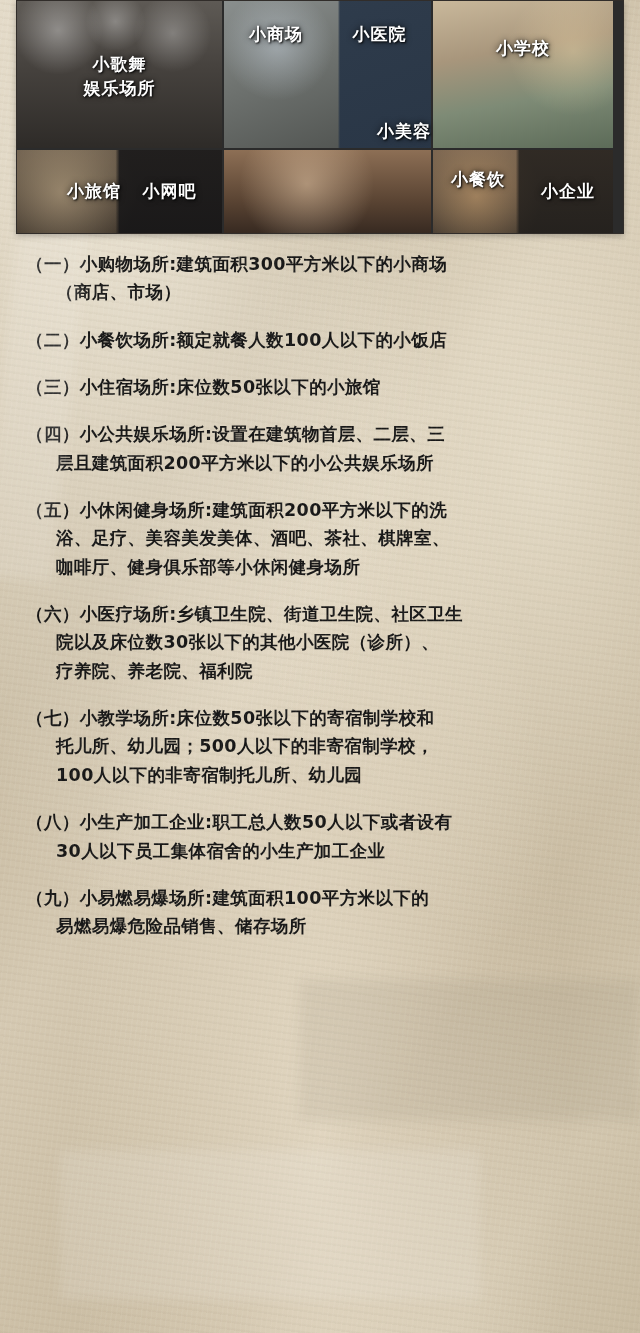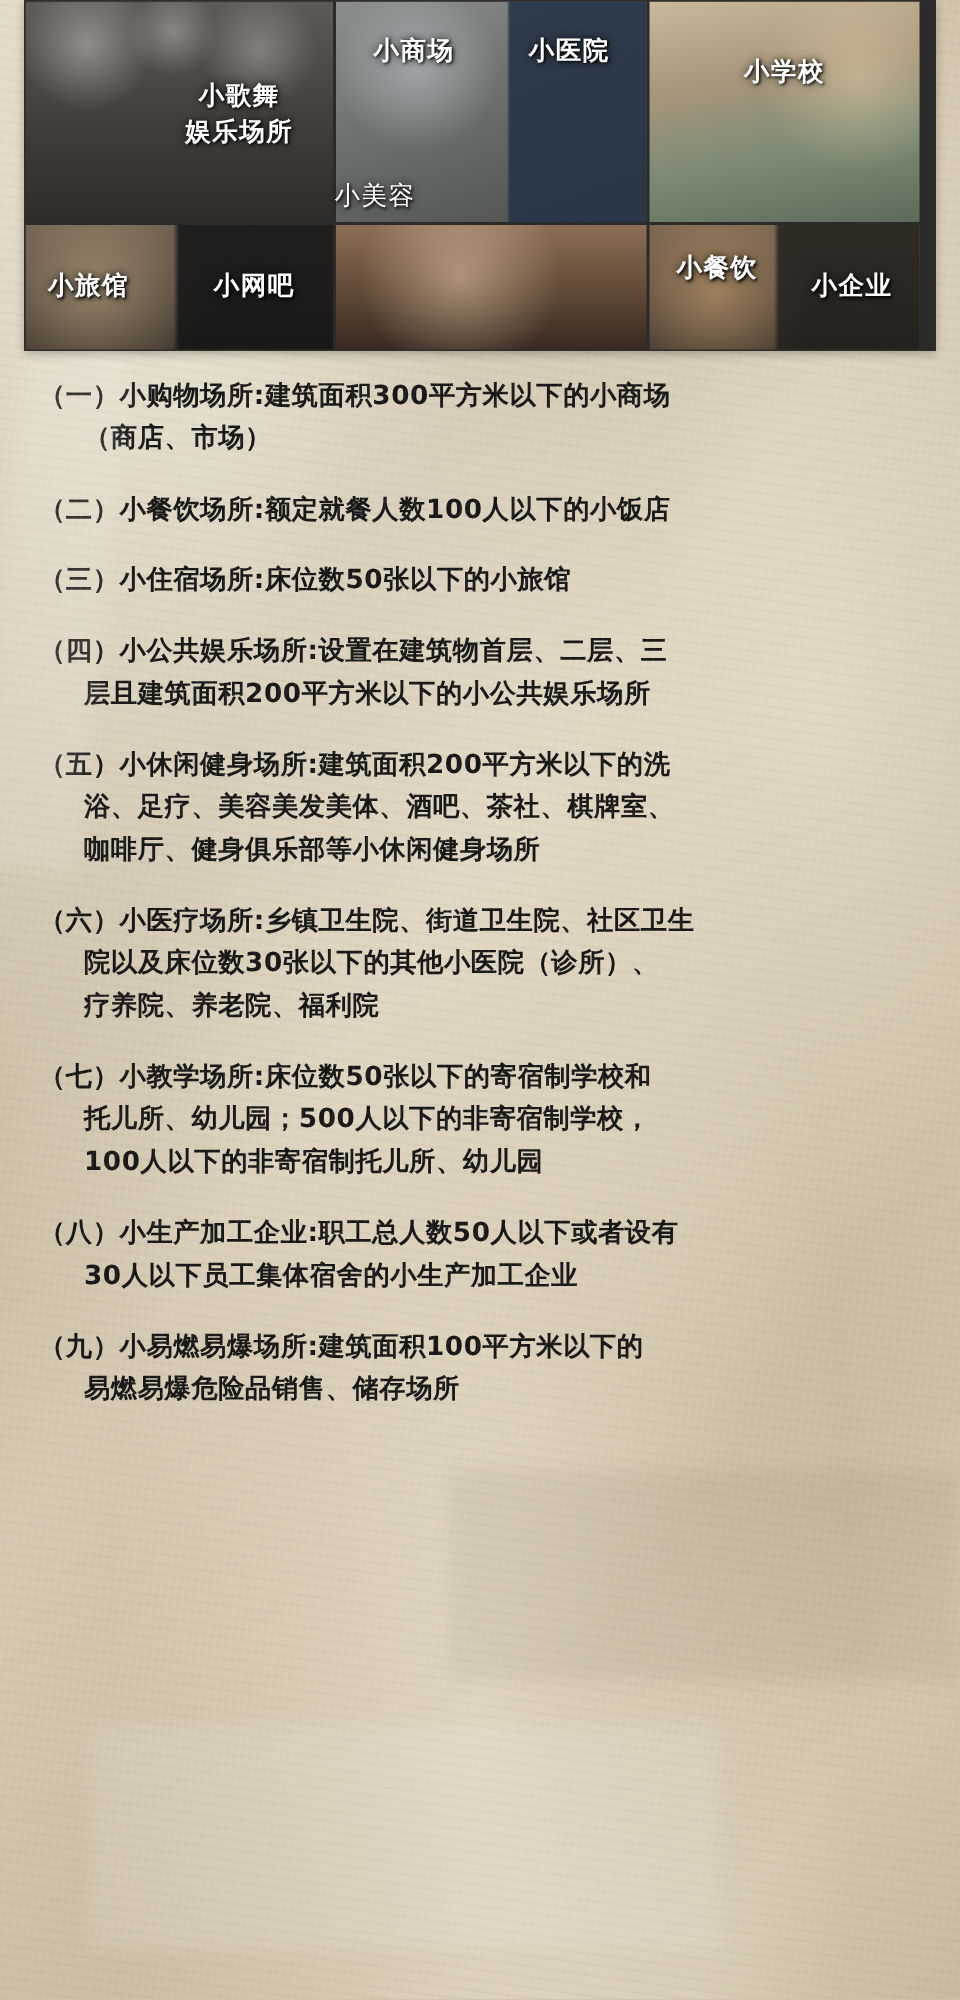--- a/index.html
+++ b/index.html
@@ -104,21 +104,21 @@
   }
 
   
   .c1 { grid-column: 1; grid-row: 1;
     background:
       radial-gradient(circle at 20% 20%, rgba(255,255,255,.35), rgba(0,0,0,0) 22%),
       radial-gradient(circle at 48% 14%, rgba(255,255,255,.30), rgba(0,0,0,0) 18%),
       radial-gradient(circle at 76% 22%, rgba(255,255,255,.28), rgba(0,0,0,0) 20%),
       linear-gradient(180deg, #5e5a55 0%, #46423e 45%, #2e2b28 100%);
   }
-  .c1 .cap { top: 52px; margin-left: 40px; }
+  .c1 .cap { top: 52px; }
   .c2 { grid-column: 2; grid-row: 1;
     background:
       linear-gradient(90deg, rgba(40,55,75,.0) 55%, rgba(38,52,70,.9) 56%),
       radial-gradient(circle at 26% 30%, rgba(200,210,220,.5), rgba(0,0,0,0) 30%),
       linear-gradient(160deg, #8a8f8e 0%, #6f7370 40%, #4a4d4a 100%);
   }
   .c3 { grid-column: 3; grid-row: 1;
     background:
       radial-gradient(circle at 78% 34%, rgba(255,230,180,.35), rgba(0,0,0,0) 38%),
       linear-gradient(170deg, #c9b89b 0%, #a8967c 35%, #7e8b76 65%, #5c6b58 100%);
@@ -140,23 +140,23 @@
       linear-gradient(90deg, rgba(0,0,0,0) 46%, rgba(30,28,26,.8) 48%),
       radial-gradient(circle at 24% 55%, rgba(240,190,130,.45), rgba(0,0,0,0) 45%),
       linear-gradient(180deg, #7a6550 0%, #40372e 100%);
   }
   
   .overlay-cap {
     position: absolute;
     left: 206px;
     top: 118px;
     width: 208px;
-    text-align: left;
+    text-align: right;
     color: #fff;
-    font-weight: normal;
+    font-weight: bold;
     font-size: 17px;
     line-height: 1.45;
     letter-spacing: 1px;
     text-shadow: 0 0 6px rgba(0,0,0,.85), 1px 1px 2px rgba(0,0,0,.9);
   }
 
   
   .list {
     margin: 16px 0 0 0;
     padding: 0 22px 0 26px;
@@ -203,21 +203,21 @@
       <div class="cap" style="top:78px;font-family:Liberation Mono, monospace;">娱乐场所</div>
     </div>
     <div class="cell c2">
       <div class="cap" style="top:22px;left:0;width:104px;">小商场</div>
       <div class="cap" style="top:22px;left:104px;width:103px;">小医院</div>
     </div>
     <div class="cell c3">
       <div class="cap" style="top:36px;">小学校</div>
     </div>
     <div class="cell c4">
-      <div class="cap" style="top:30px;left:0;width:84px;">小旅馆</div>
+      <div class="cap" style="top:30px;left:0;width:84px;padding-left:35px;">小旅馆</div>
       <div class="cap" style="top:30px;left:102px;width:101px;">小网吧</div>
     </div>
     <div class="cell c5"></div>
     <div class="cell c6">
       <div class="cap" style="top:20px;left:0;width:90px;font-family:Liberation Mono, monospace;">小餐饮</div>
       <div class="cap" style="top:30px;left:90px;width:90px;">小企业</div>
     </div>
     <div class="overlay-cap">
       <div>小美容</div>
     </div>

